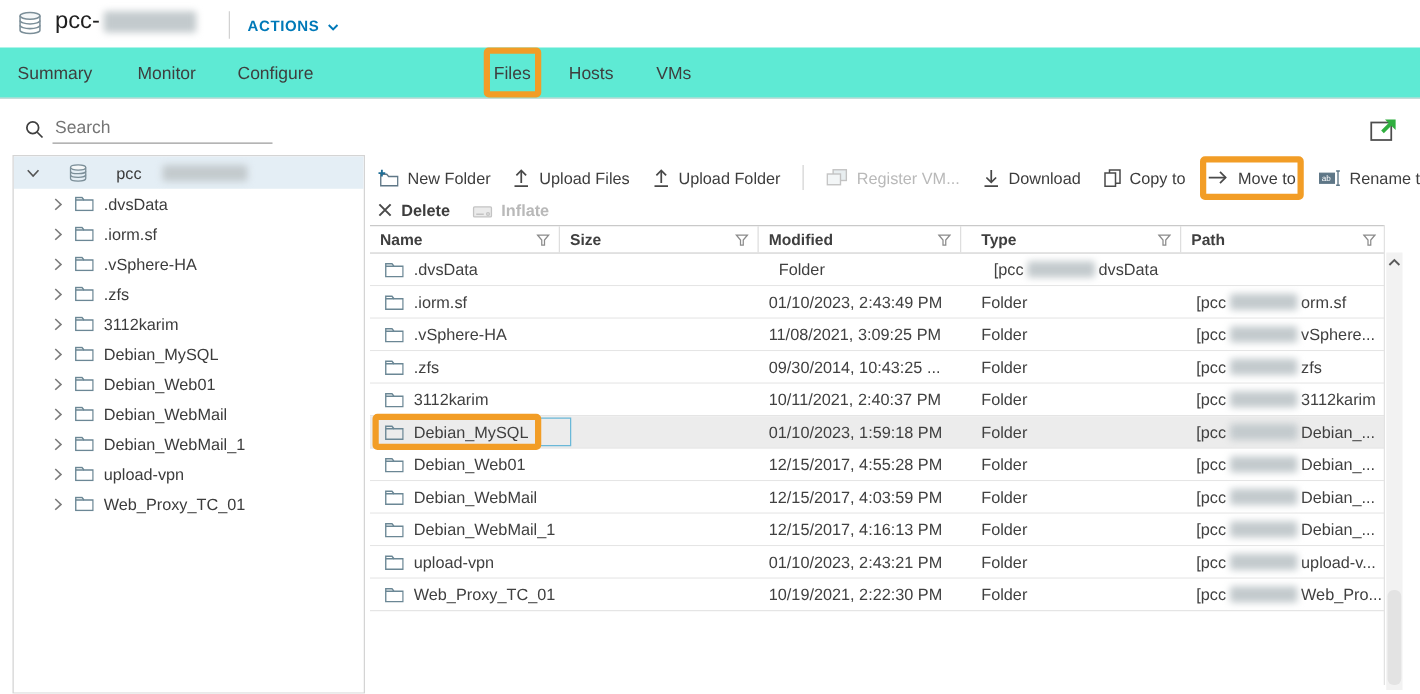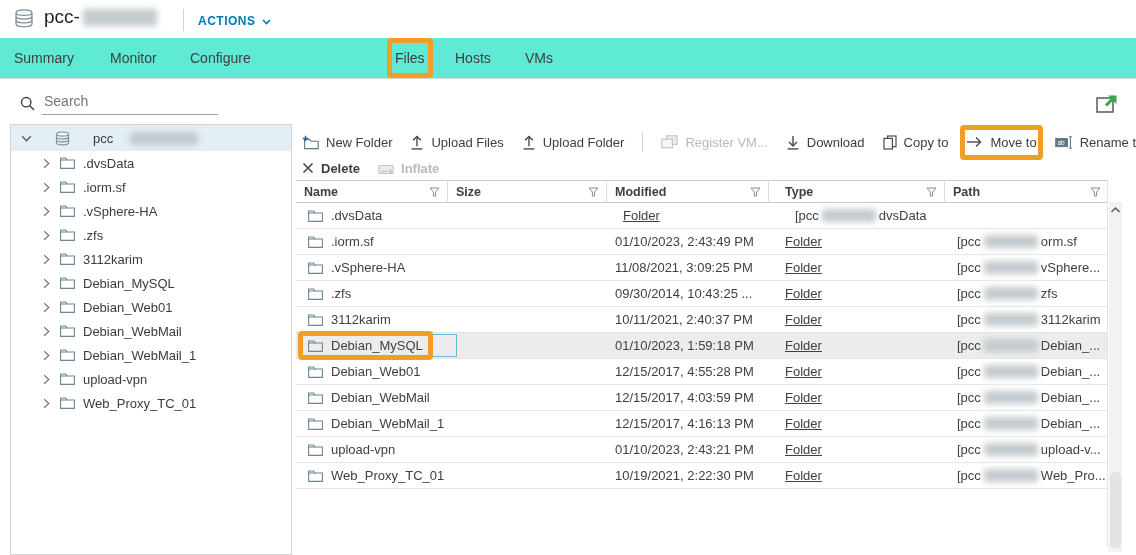--- a/index.html
+++ b/index.html
@@ -53,21 +53,21 @@
       font-size:12.5px;font-weight:bold;color:#3f3f3f;padding-left:8px;cursor:pointer;}
   .th:last-child{border-right:none;}
   .th.c-type{padding-left:16px;}
   .funnel{margin-left:auto;margin-right:7px;display:flex;cursor:pointer;}
   .tbody{position:absolute;left:296px;top:203px;width:812px;}
   .tr{display:flex;height:26px;border-bottom:1px solid #e5e5e5;box-sizing:border-box;position:relative;background:#fff;cursor:pointer;}
   .tr.selected{background:#ececec;}
   .td{display:flex;align-items:center;box-sizing:border-box;padding-left:8px;font-size:13px;color:#404040;
       white-space:nowrap;overflow:hidden;}
   .td.c-name{padding-left:12px;}
-  .td.c-type{padding-left:16px;text-decoration:underline;}
+  .td.c-type{padding-left:16px;}
   .td.c-path{padding-left:12px;}
   .rowwrap{display:flex;align-items:center;gap:8px;}
   .focus-box{position:absolute;left:3px;top:1px;width:158px;height:23px;border:1px solid #6ab8d8;
              box-sizing:border-box;pointer-events:none;background:transparent;}
   .path-redact{width:54px;height:13px;margin:0 3px;flex:none;}
 
   .vline-right{position:absolute;left:1107px;top:180px;width:1px;height:368px;background:#e2e2e2;}
   .scrollbar{position:absolute;left:1109px;top:202px;width:13px;height:350px;background:#f2f2f2;cursor:pointer;}
   .scroll-up{position:absolute;left:1109px;top:206px;width:13px;display:flex;justify-content:center;cursor:pointer;}
   .scroll-thumb{position:absolute;left:1110px;top:472px;width:11px;height:76px;background:#e3e3e3;border-radius:5px;cursor:pointer;}

